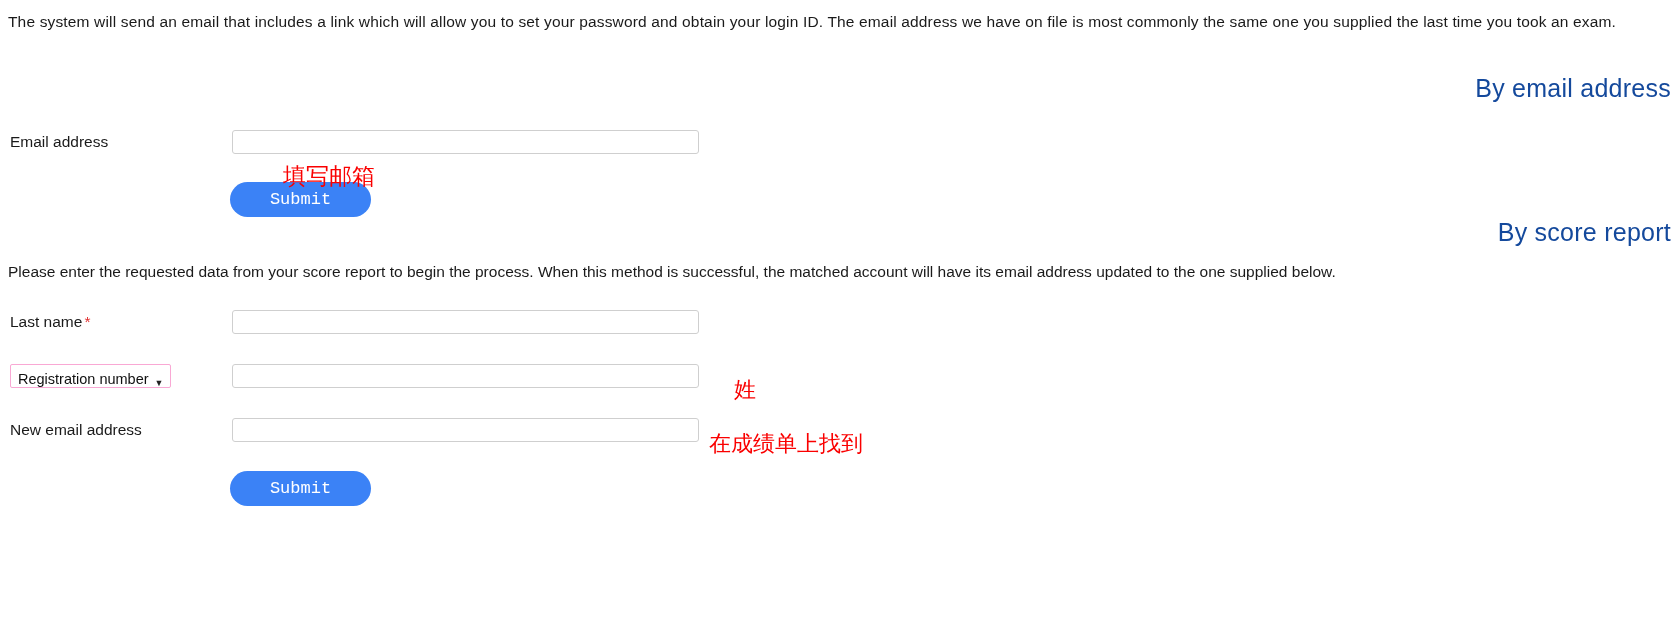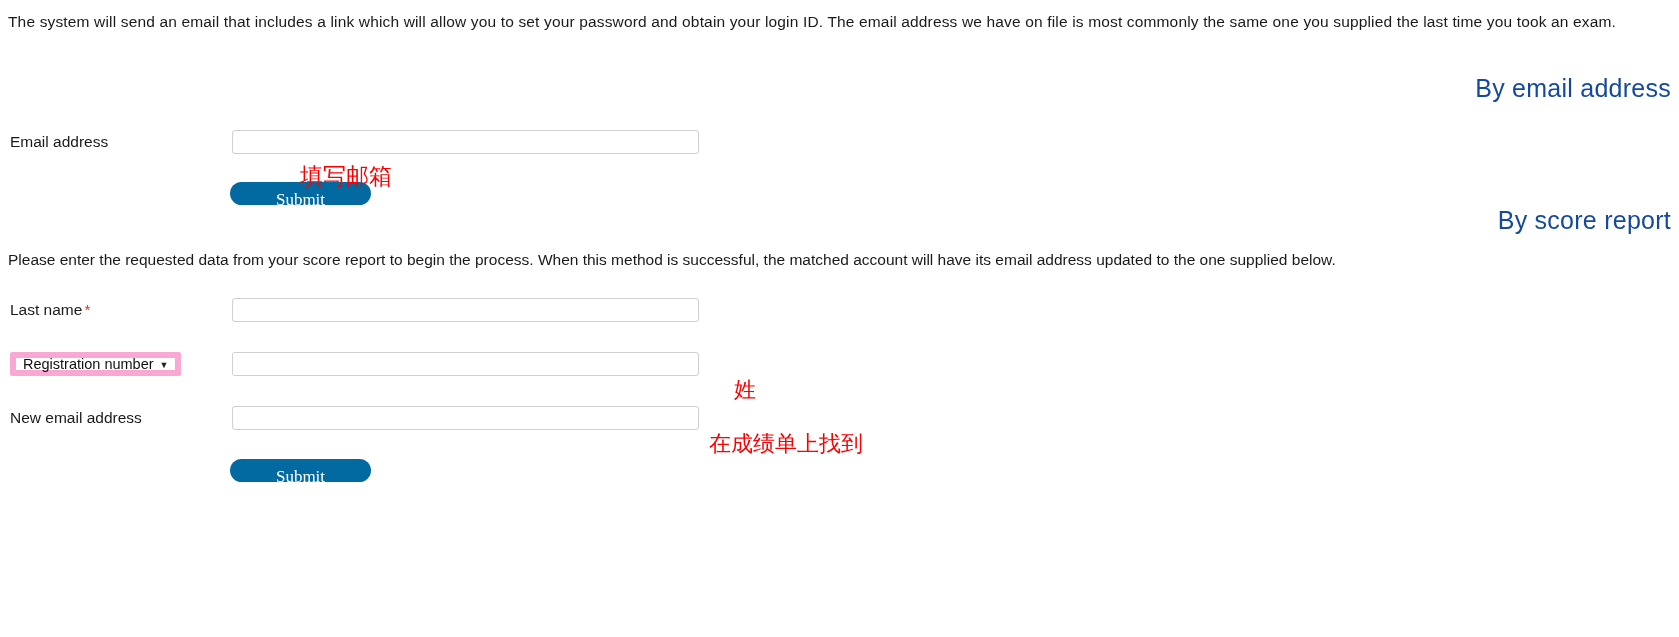--- a/index.html
+++ b/index.html
@@ -92,24 +92,24 @@
     outline: none;
   }
   .select-wrap {
     width: 224px;
     flex: 0 0 224px;
     padding-left: 2px;
     box-sizing: border-box;
   }
   .select-box {
     display: inline-flex;
-    align-items: center;
+    align-items: flex-end;
     height: 24px;
     box-sizing: border-box;
-    border: 6px solid #f9a8d4;
+    border: 1px solid #f9a8d4;
     border-radius: 2px;
     background: #ffffff;
     padding: 0 6px 0 7px;
     font-size: 14.5px;
     color: #101010;
     cursor: default;
     white-space: nowrap;
   }
   .select-caret {
     font-size: 9px;
@@ -127,47 +127,46 @@
   }
   .submit-row.second {
     margin-top: 22px;
   }
   .submit-spacer {
     width: 222px;
     flex: 0 0 222px;
   }
   .submit-button {
     width: 141px;
-    height: 23px;
+    height: 35px;
     border: none;
     border-radius: 18px;
-    background: #0369a1;
+    background: #3b82f6;
     color: #ffffff;
-    font-family: Liberation Serif, serif;
+    font-family: Liberation Mono, monospace;
     font-size: 17px;
     line-height: 35px;
     text-align: center;
     cursor: pointer;
     padding: 0;
   }
   .annotation {
     position: absolute;
     color: #fa0000;
     font-family: "DejaVu Sans", sans-serif;
     font-size: 22px;
     line-height: 26px;
     font-weight: 400;
     white-space: nowrap;
     pointer-events: none;
   }
   #annotation-email {
     left: 283px;
     top: 163px;
     font-size: 23px;
-    margin-left: 17px;
   }
   #annotation-lastname {
     left: 734px;
     top: 377px;
   }
   #annotation-regnumber {
     left: 709px;
     top: 431px;
   }
 </style>

